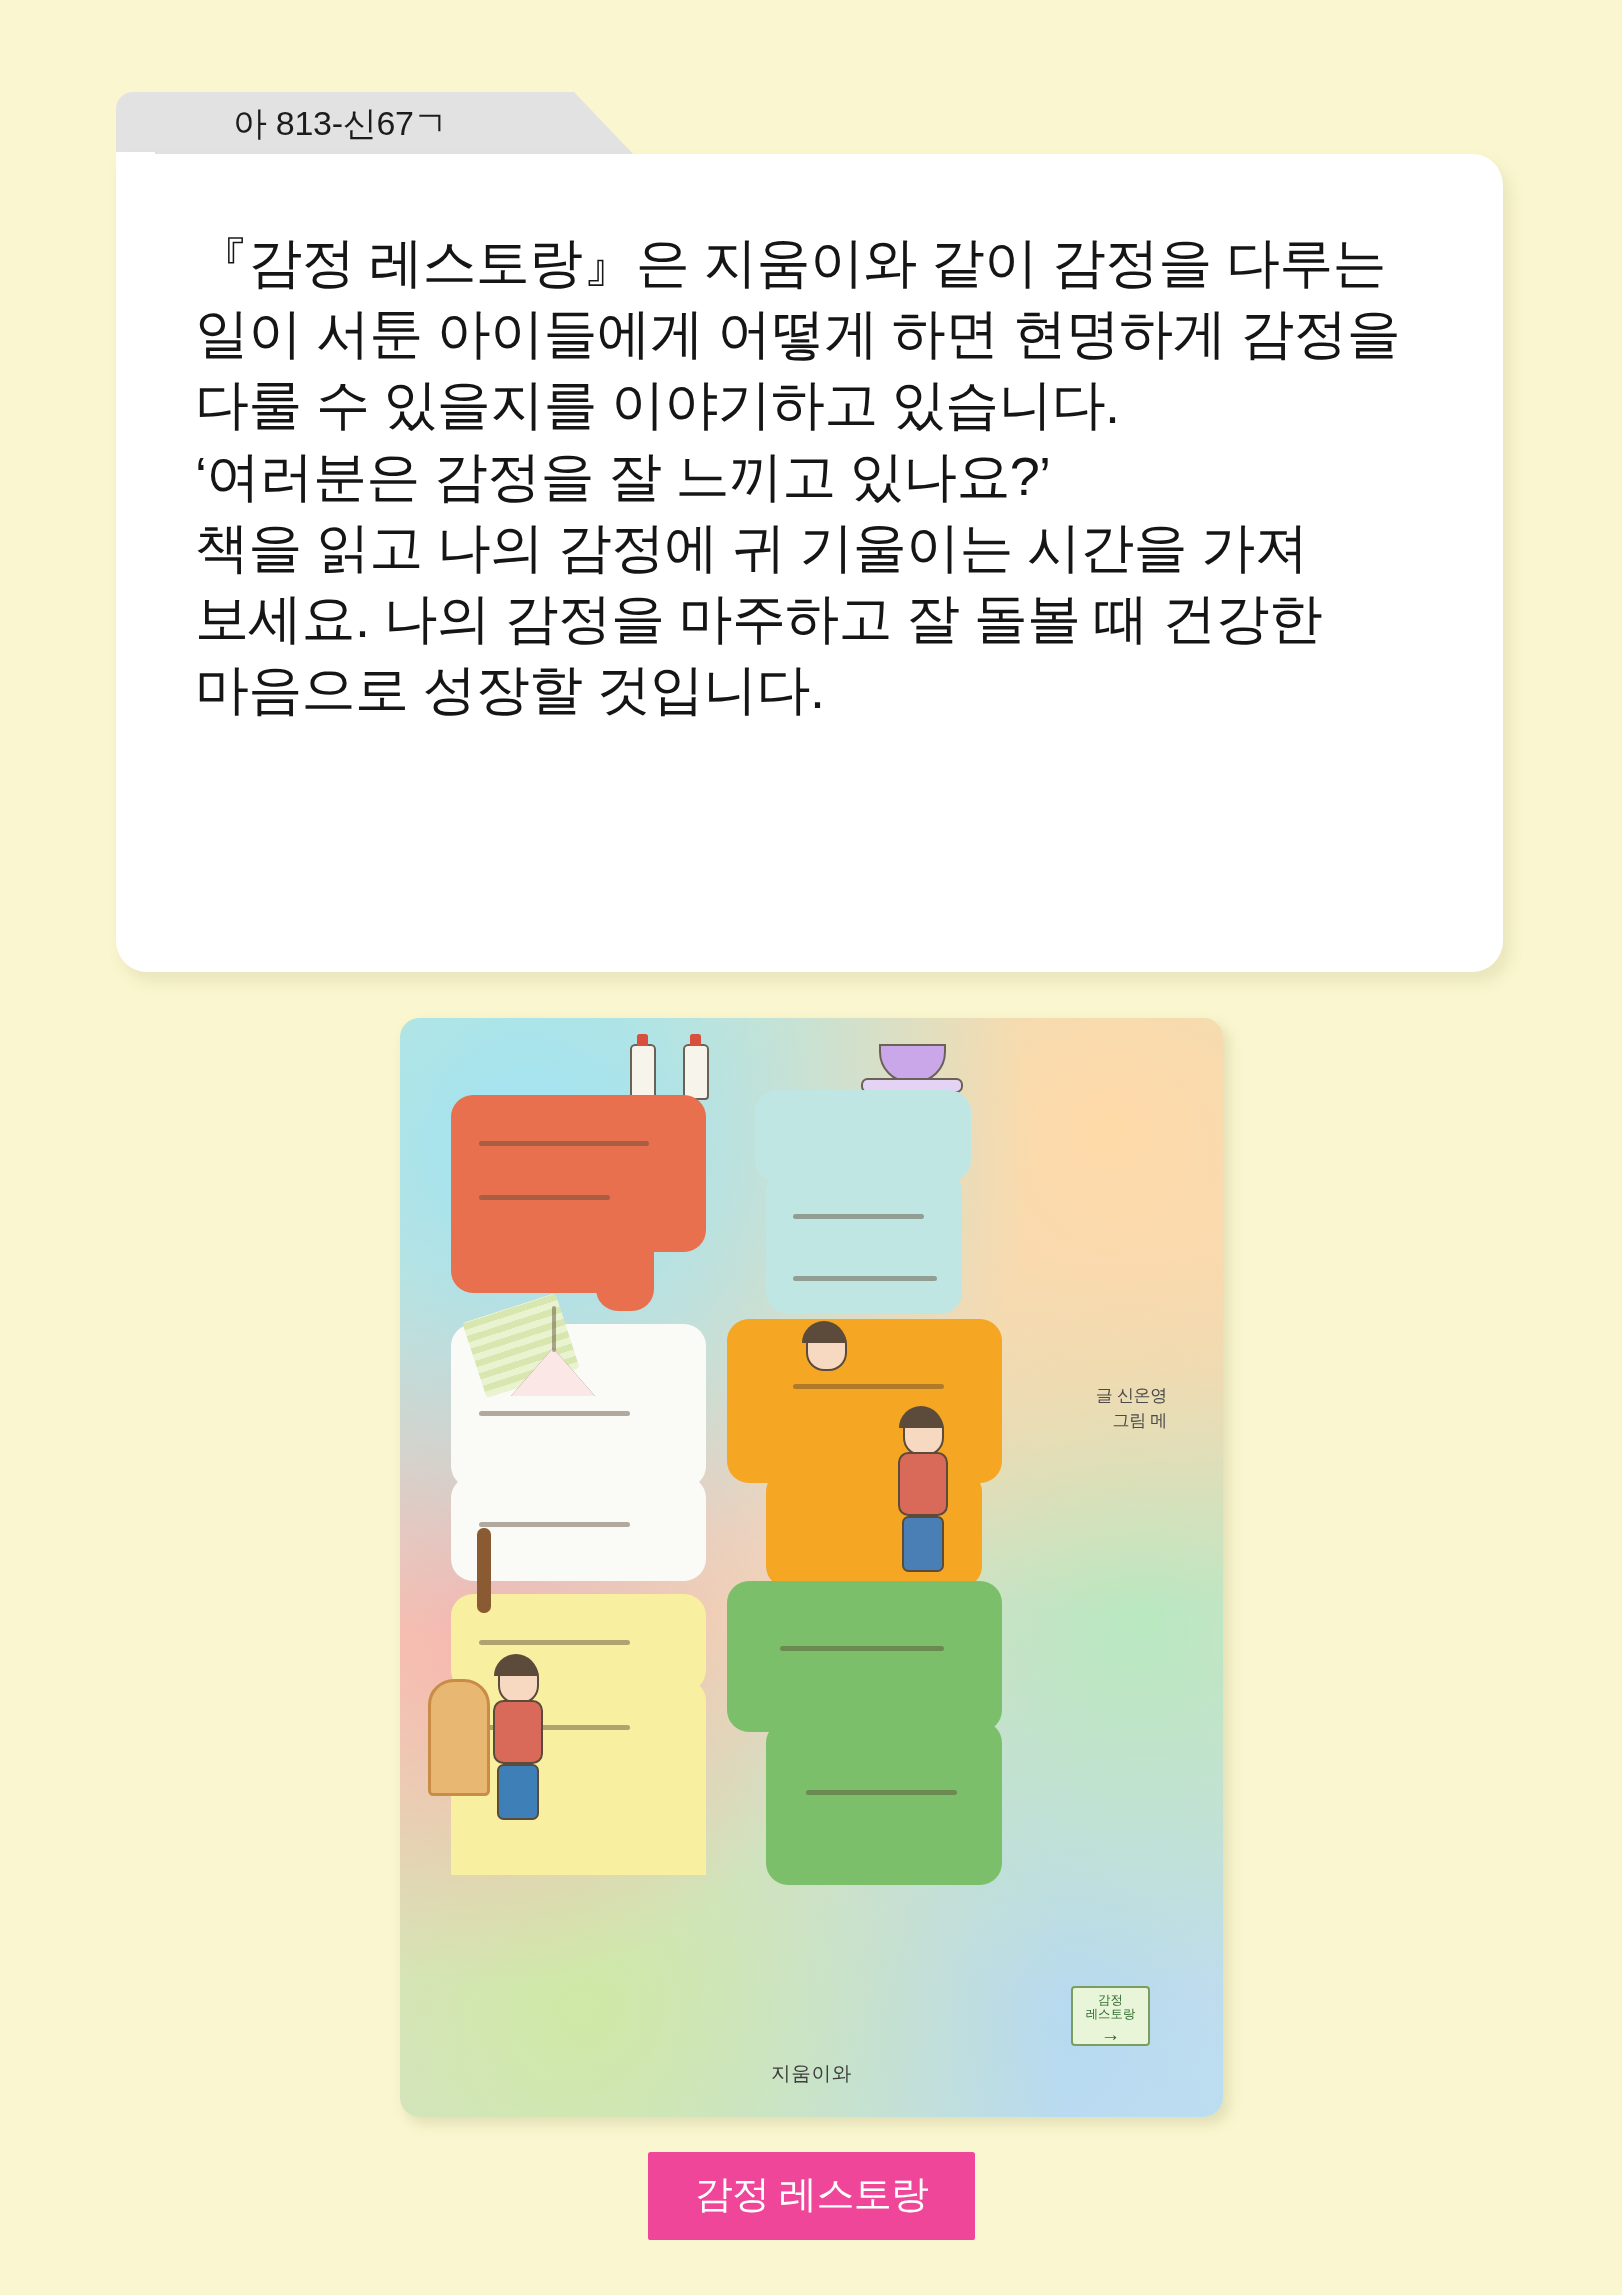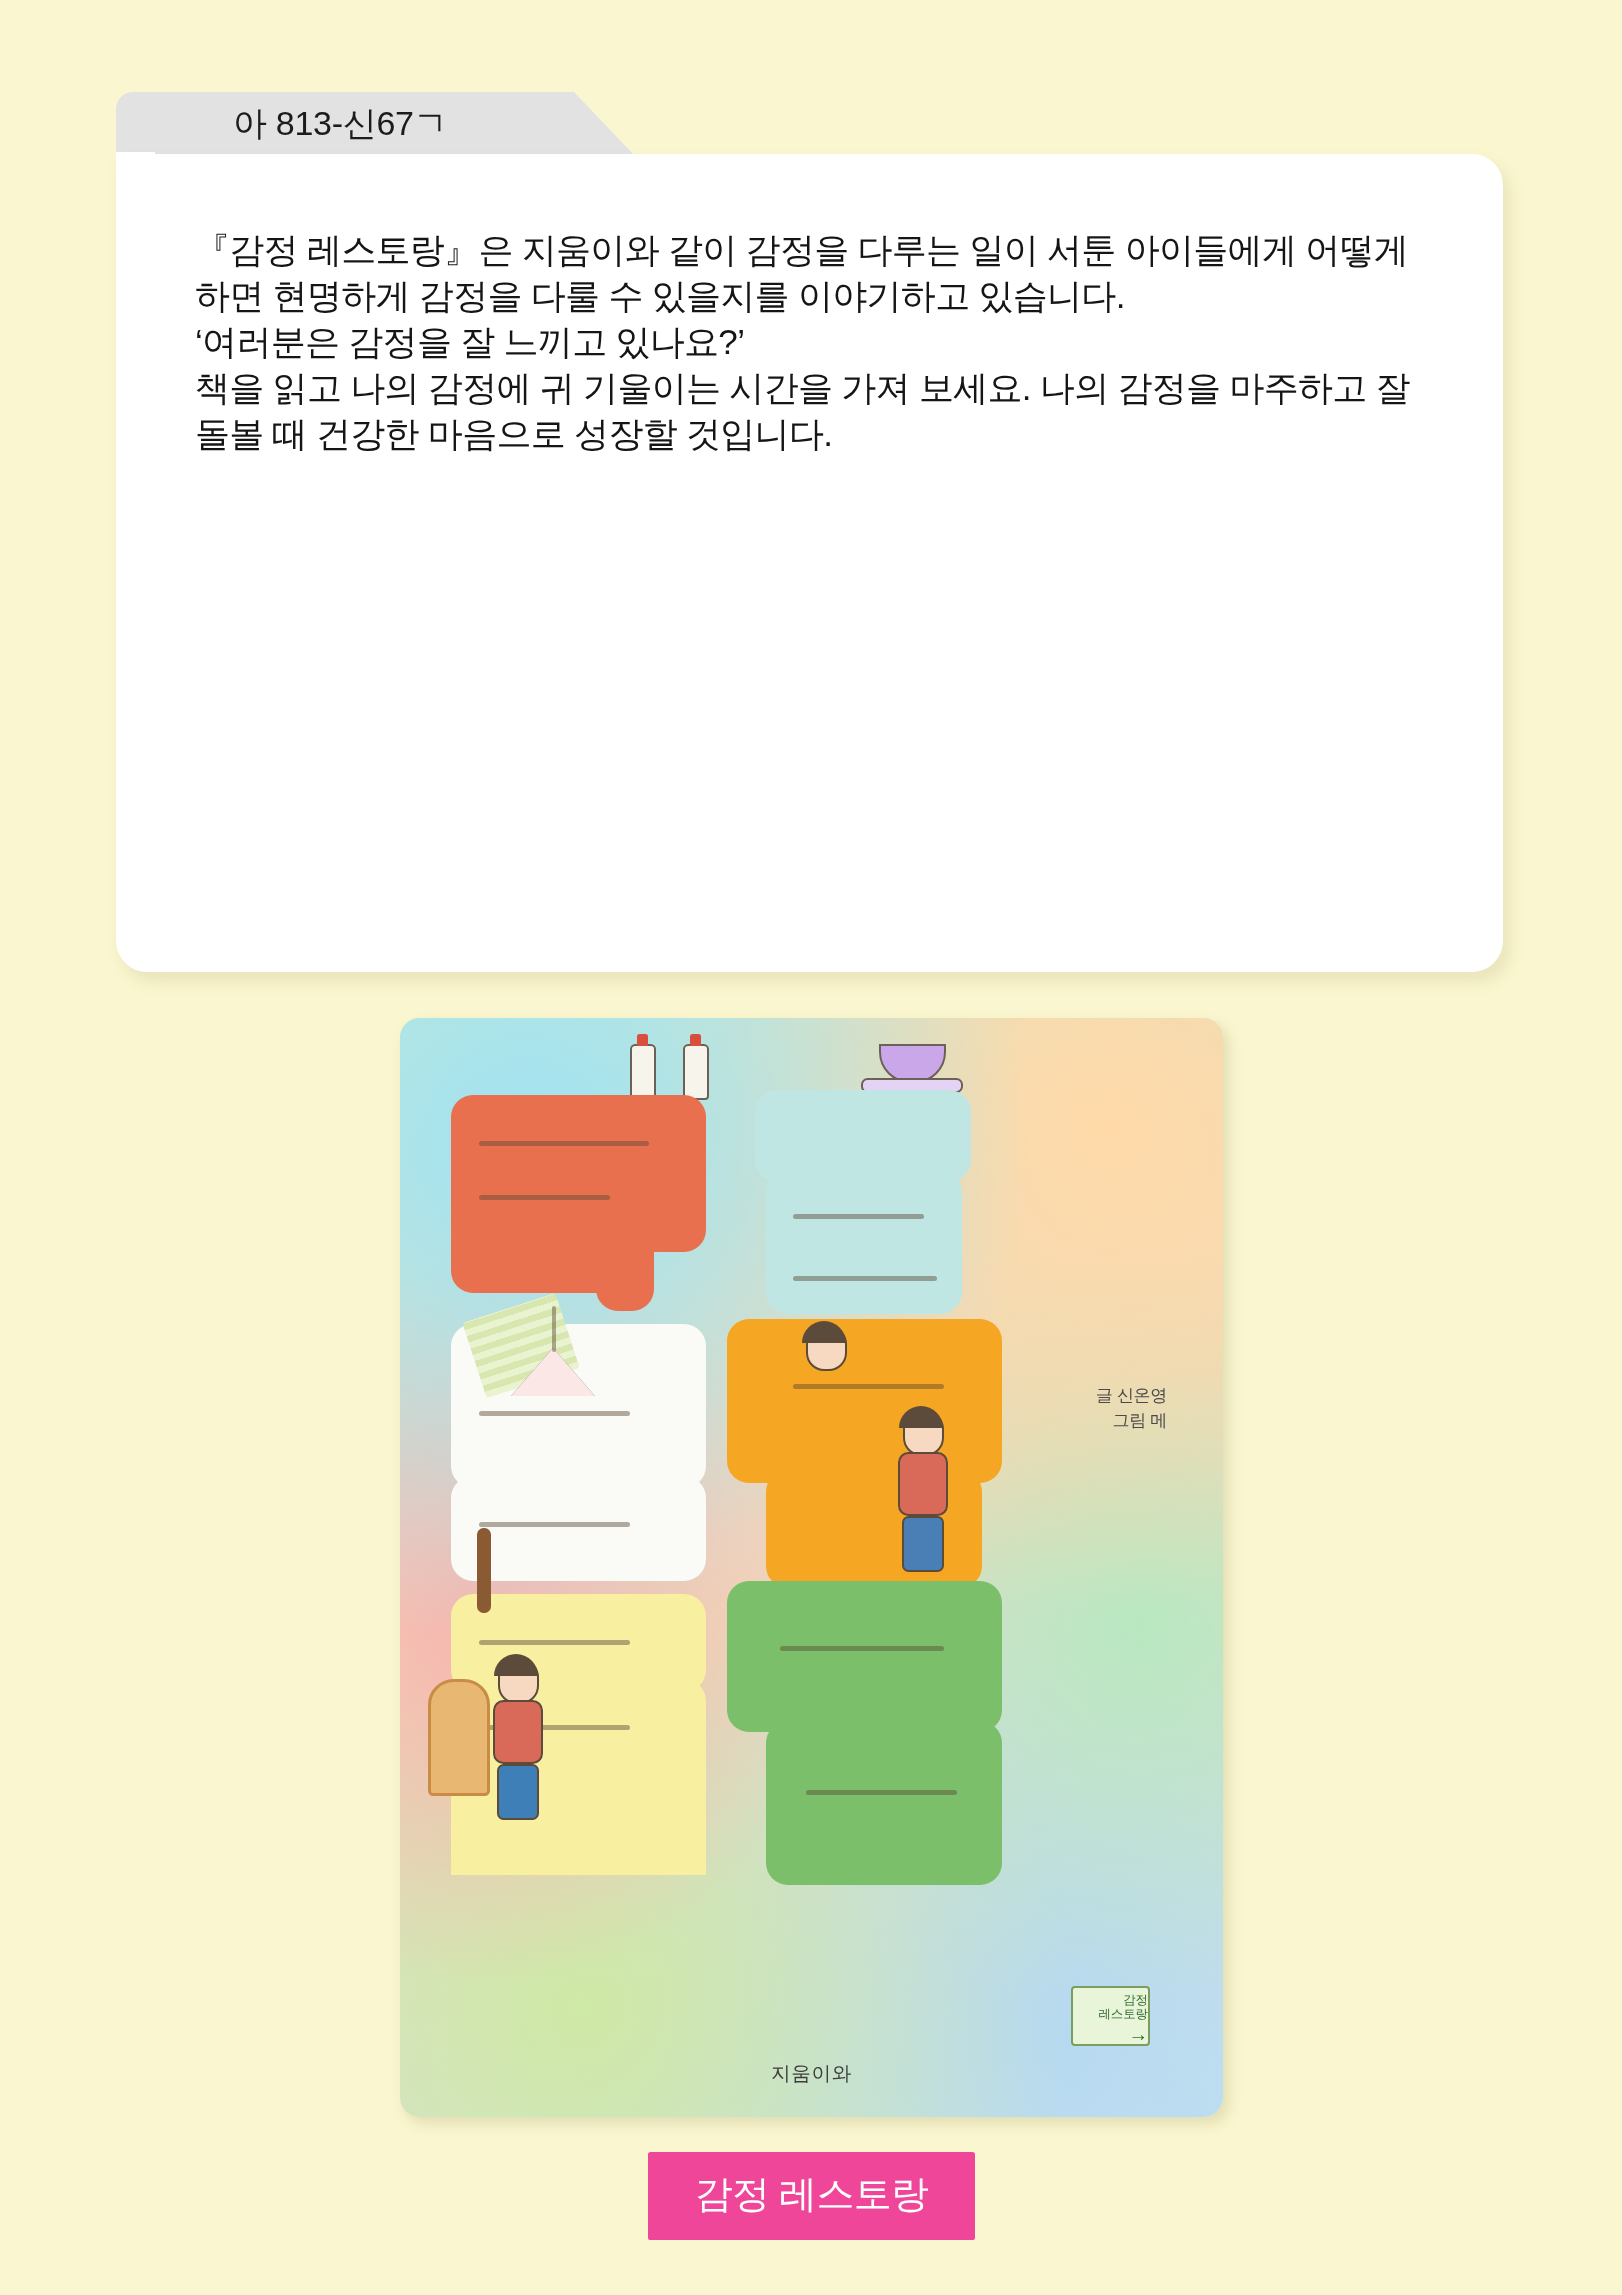--- a/index.html
+++ b/index.html
@@ -70,21 +70,21 @@
     
     content: "";
     position: absolute;
     left: 0;
     top: -1.3px;
     width: 39px;
     height: 39px;
     background: #FFFFFF;
   }
   .desc-text {
-    font-size: 35px;
+    font-size: 54px;
     line-height: 1.32;
     color: #151515;
     letter-spacing: -0.7px;
     white-space: pre-wrap;
     word-break: keep-all;
   }
 
   
   .cover-area {
     position: absolute;
@@ -150,21 +150,21 @@
     position: absolute;
     right: 73px;
     bottom: 71px;
     width: 79px;
     height: 60px;
     background: #E9F5D8;
     border: 2px solid #7a9e5e;
     border-radius: 3.9px;
     font-size: 12.4px;
     color: #2f6a2f;
-    text-align: right;
+    text-align: center;
     line-height: 1.15;
     padding-top: 5.2px;
     box-sizing: border-box;
   }
   .cover-sign .arrow { font-size: 19.6px; color: #2f6a2f; display: block; margin-top: 1.3px; }
 
   
   .bottle {
     position: absolute;
     width: 22px; height: 52px;

